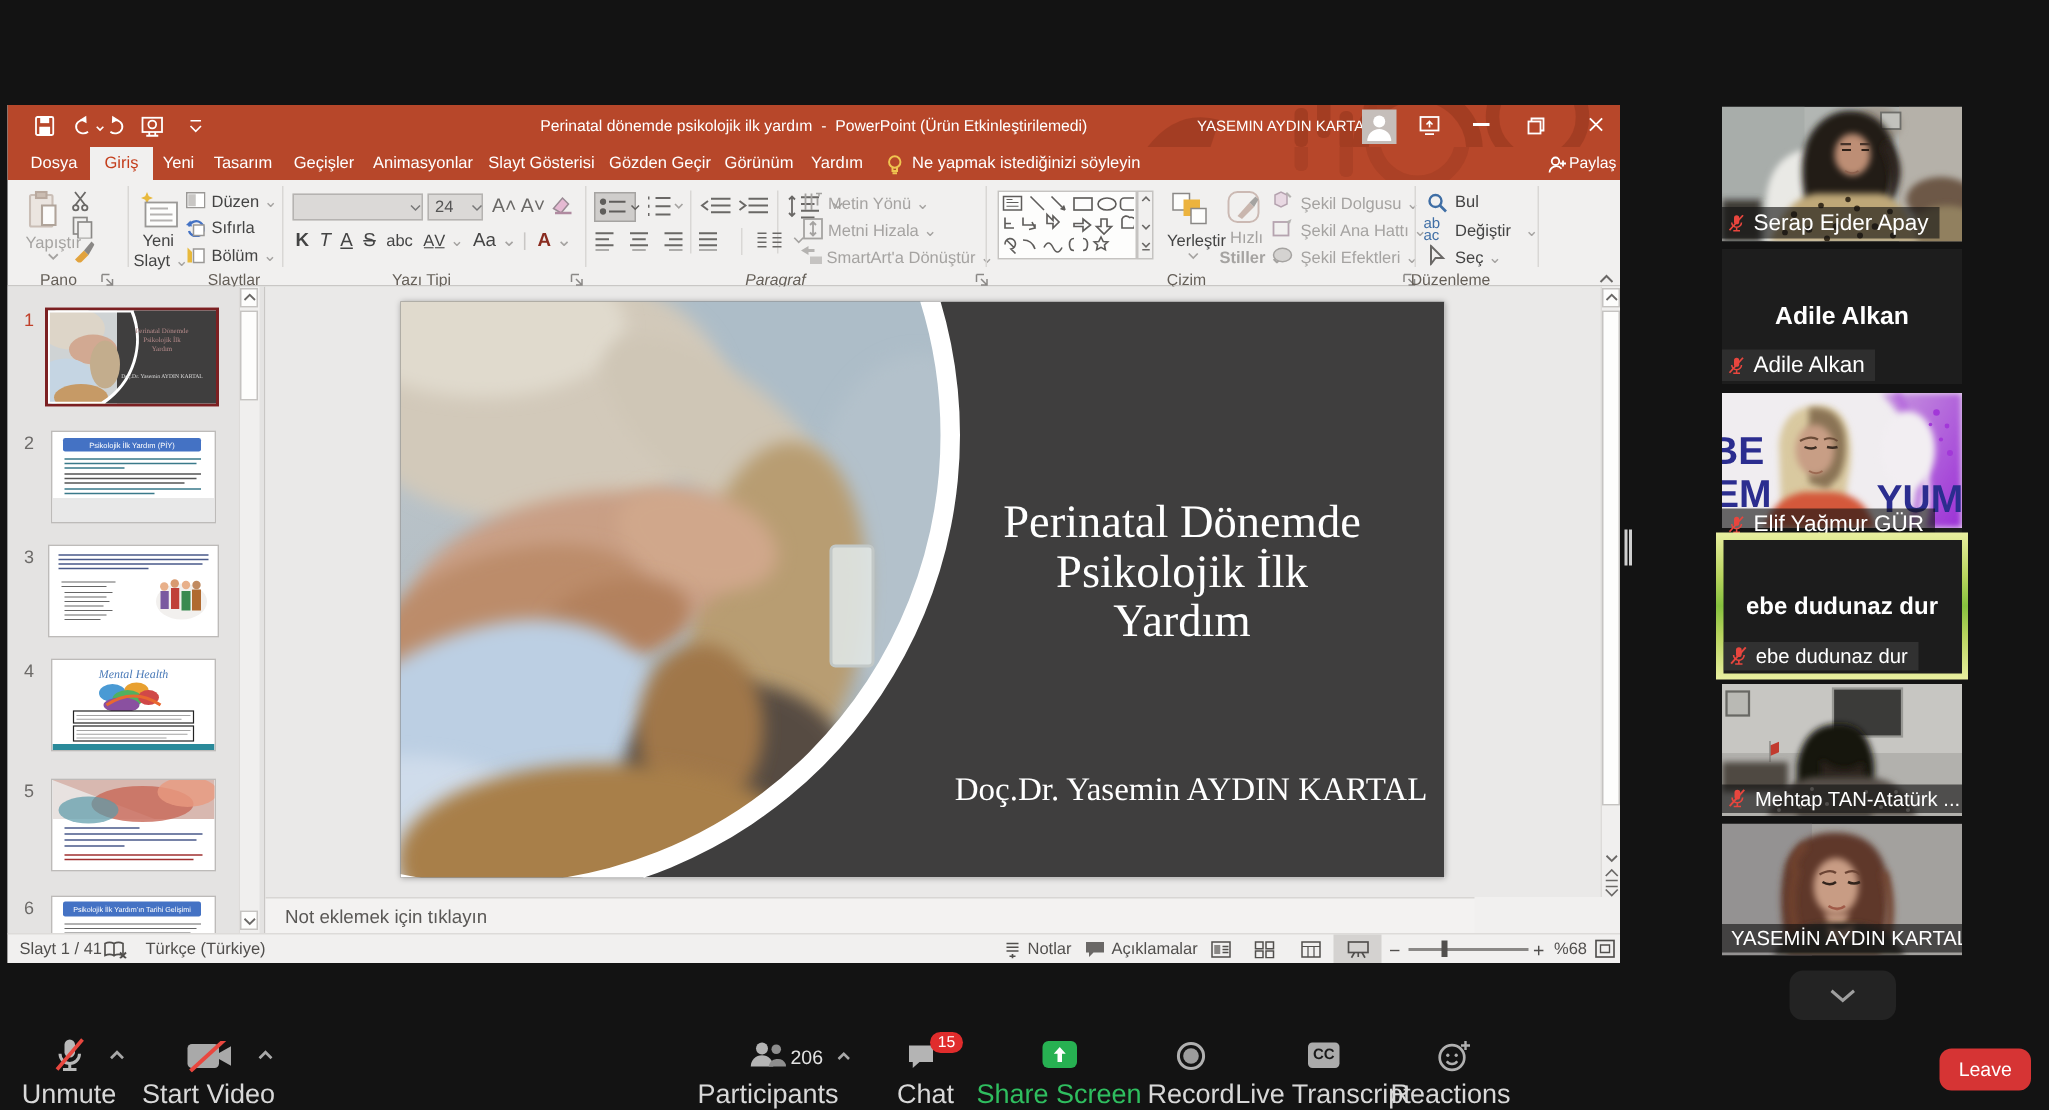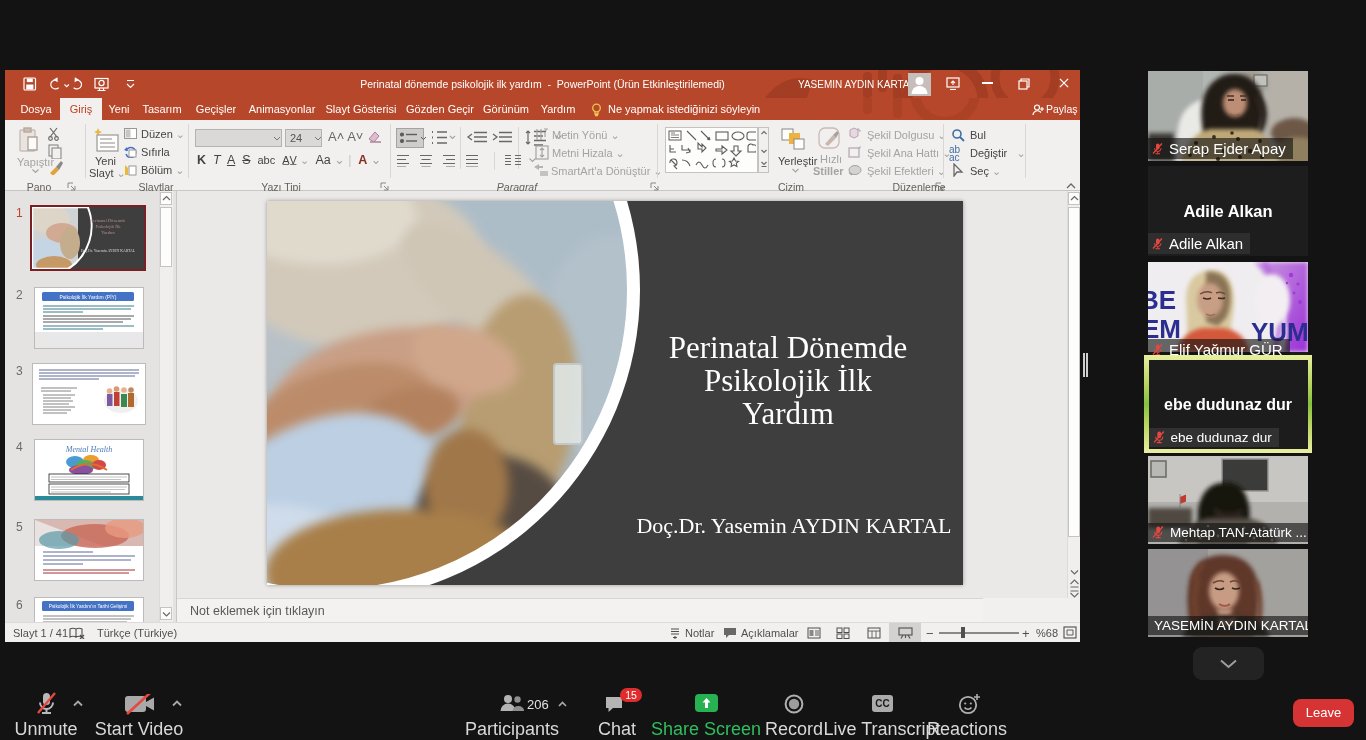--- a/index.html
+++ b/index.html
@@ -572,21 +572,21 @@
           <circle cx="6" cy="6" r="4" stroke="#3f6ea5" stroke-width="1.6"></circle>
           <path d="M9 9 l4 4" stroke="#3f6ea5" stroke-width="1.8"></path>
         </svg>
   <div class="rtext" style="left:965px;top:59px;">Bul</div>
   <div class="abs" style="left:944px;top:76px;font-size:10px;color:#3f6ea5;line-height:8px;">ab<br>ac</div>
   <div class="rtext" style="left:965px;top:77px;">Değiştir&nbsp;&nbsp; <span style="color:#a5a3a1">⌄</span></div>
   <svg class="abs" style="left:947px;top:93px" width="12" height="14" viewBox="0 0 12 14">
           <path d="M2 1 l8 8 h-5 l-3 4 z" fill="none" stroke="#6a6866" stroke-width="1.3"></path>
         </svg>
   <div class="rtext" style="left:965px;top:95px;">Seç <span style="color:#a5a3a1">⌄</span></div>
-  <div class="glabel" style="left:914px;">Düzenleme</div>
+  <div class="glabel" style="left:962px;">Düzenleme</div>
   <div class="gsep" style="left:1020px;"></div>
   <svg class="abs" style="left:1060px;top:112px" width="12" height="8" viewBox="0 0 12 8">
           <path d="M2 6 L6 2 L10 6" stroke="#6a6866" stroke-width="1.3" fill="none"></path>
         </svg>
  </div>
 
  <div id="thumbpanel">
   <div class="snum" style="top:15px;color:#c0402a;">1</div>
   <div class="abs" style="left:25px;top:14px;width:116px;height:66px;background:#fff;border:2px solid #7b2022;">
     <svg width="112" height="62" viewBox="0 0 112 62">

